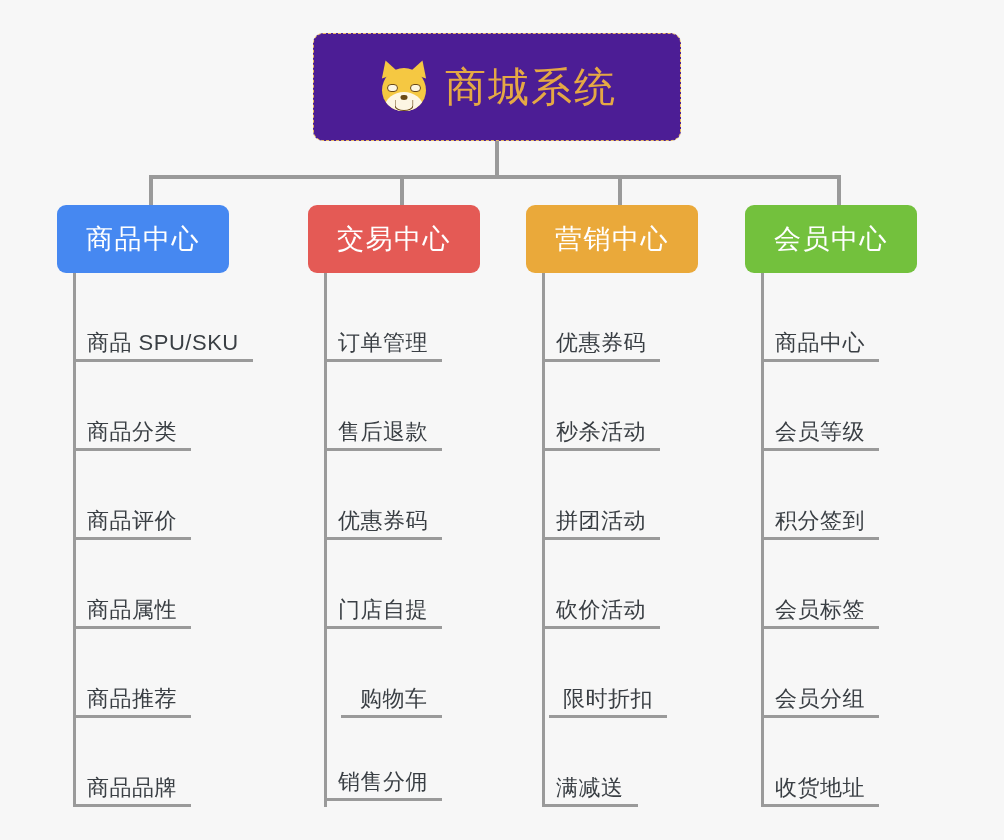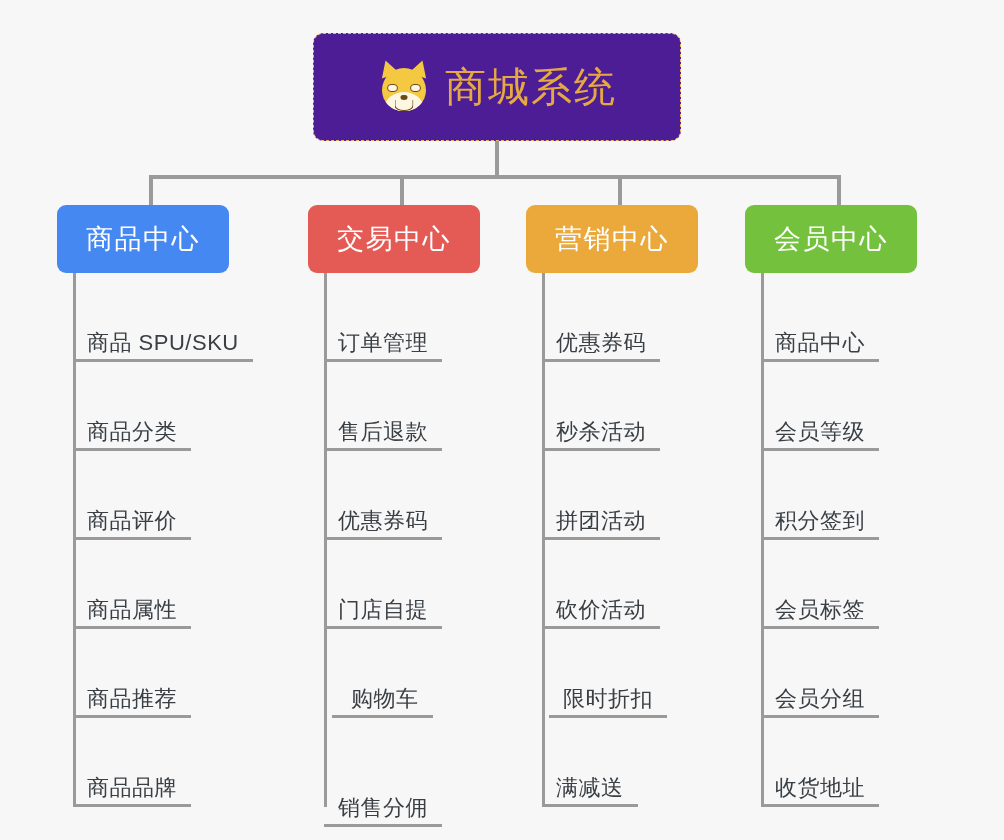--- a/index.html
+++ b/index.html
@@ -227,24 +227,24 @@
       </div>
       <div class="leaf" style="left: 324px; top: 362px;">
         <span class="leaf-label">售后退款</span>
       </div>
       <div class="leaf" style="left: 324px; top: 451px;">
         <span class="leaf-label">优惠券码</span>
       </div>
       <div class="leaf" style="left: 324px; top: 540px;">
         <span class="leaf-label">门店自提</span>
       </div>
-      <div class="leaf" style="left: 332px; top: 629px; padding-left: 19px;">
+      <div class="leaf" style="left: 341px; top: 629px; padding-left: 19px;">
         <span class="leaf-label">购物车</span>
       </div>
-      <div class="leaf" style="left: 324px; top: 738px;">
+      <div class="leaf" style="left: 324px; top: 712px;">
         <span class="leaf-label">销售分佣</span>
       </div>
       <div class="conn conn-drop" style="left: 618px;"></div>
       <div class="category" style="left: 526px; background: rgb(234, 169, 58);">
         <span class="category-label">营销中心</span>
       </div>
       <div class="branch-spine" style="left: 542px; height: 534px;"></div>
       <div class="leaf" style="left: 542px; top: 273px;">
         <span class="leaf-label">优惠券码</span>
       </div>

